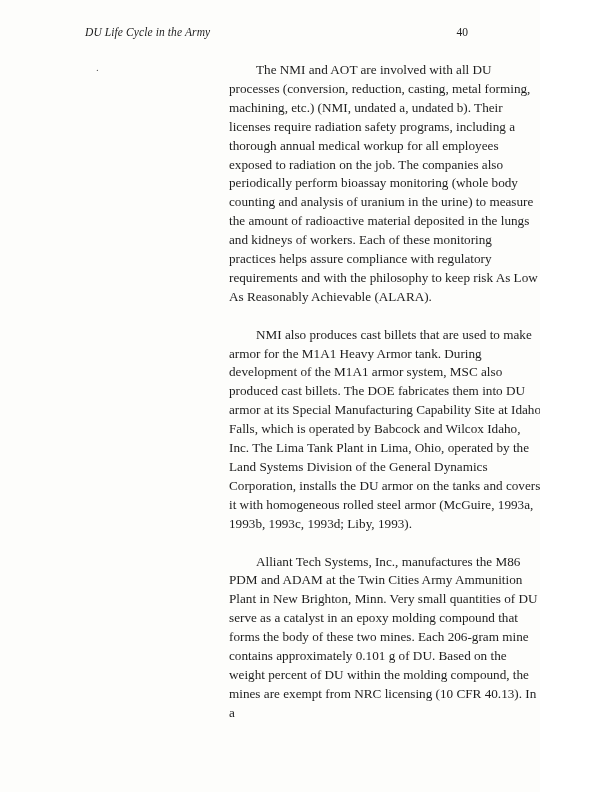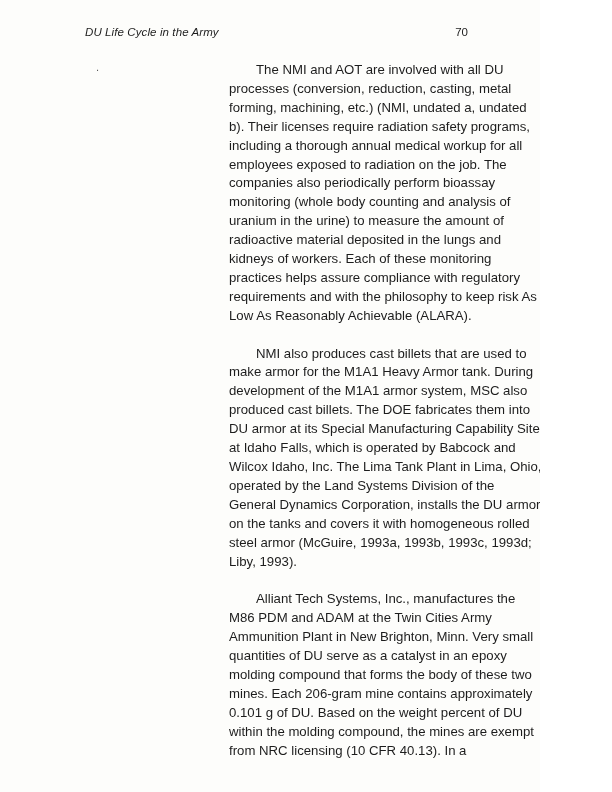--- a/index.html
+++ b/index.html
@@ -5,21 +5,21 @@
   html, body {
     margin: 0;
     padding: 0;
     background: #ffffff;
   }
   .page {
     position: relative;
     width: 540px;
     height: 792px;
     background: #fdfdfb;
-    font-family: Liberation Sans, sans-serif;
+    font-family: Liberation Serif, serif;
     color: #1d1d1d;
     overflow: hidden;
     box-sizing: border-box;
   }
   .header {
     position: absolute;
     top: 26px;
     left: 85px;
     right: 72px;
     display: flex;
@@ -59,21 +59,21 @@
     margin-bottom: 0;
   }
 </style>
 </head>
 <body>
 
 <div class="page">
 
   <div class="header">
     <span class="running-title">DU Life Cycle in the Army</span>
-    <span class="page-number">70</span>
+    <span class="page-number">40</span>
   </div>
 
   <span class="scan-artifact">.</span>
 
   <div class="body-text">
     <p>The NMI and AOT are involved with all DU processes (conversion, reduction, casting, metal forming, machining, etc.) (NMI, undated a, undated b). Their licenses require radiation safety programs, including a thorough annual medical workup for all employees exposed to radiation on the job. The companies also periodically perform bioassay monitoring (whole body counting and analysis of uranium in the urine) to measure the amount of radioactive material deposited in the lungs and kidneys of workers. Each of these monitoring practices helps assure compliance with regulatory requirements and with the philosophy to keep risk As Low As Reasonably Achievable (ALARA).</p>
     <p>NMI also produces cast billets that are used to make armor for the M1A1 Heavy Armor tank. During development of the M1A1 armor system, MSC also produced cast billets. The DOE fabricates them into DU armor at its Special Manufacturing Capability Site at Idaho Falls, which is operated by Babcock and Wilcox Idaho, Inc. The Lima Tank Plant in Lima, Ohio, operated by the Land Systems Division of the General Dynamics Corporation, installs the DU armor on the tanks and covers it with homogeneous rolled steel armor (McGuire, 1993a, 1993b, 1993c, 1993d; Liby, 1993).</p>
     <p>Alliant Tech Systems, Inc., manufactures the M86 PDM and ADAM at the Twin Cities Army Ammunition Plant in New Brighton, Minn. Very small quantities of DU serve as a catalyst in an epoxy molding compound that forms the body of these two mines. Each 206-gram mine contains approximately 0.101 g of DU. Based on the weight percent of DU within the molding compound, the mines are exempt from NRC licensing (10 CFR 40.13). In a</p>
   </div>
 

